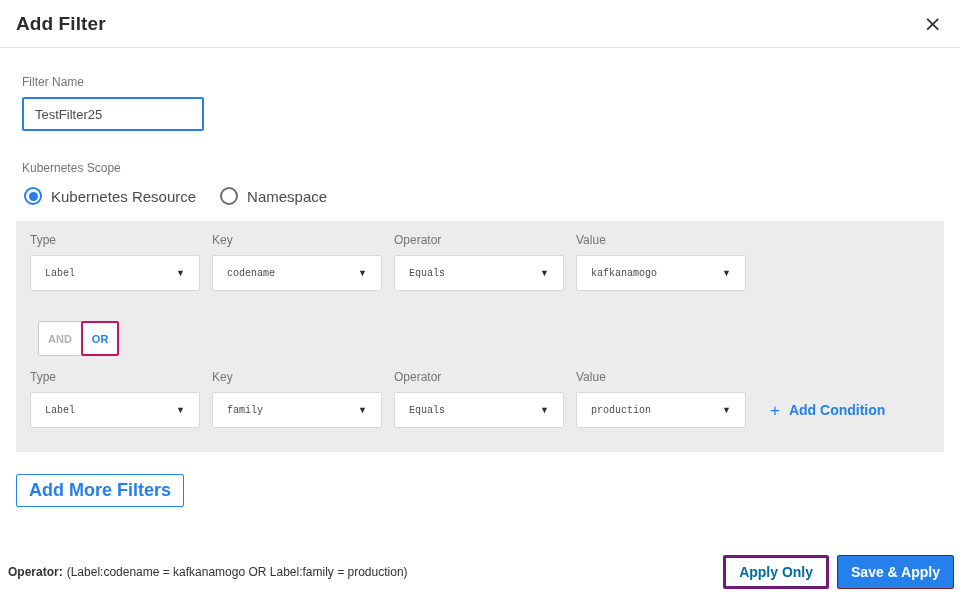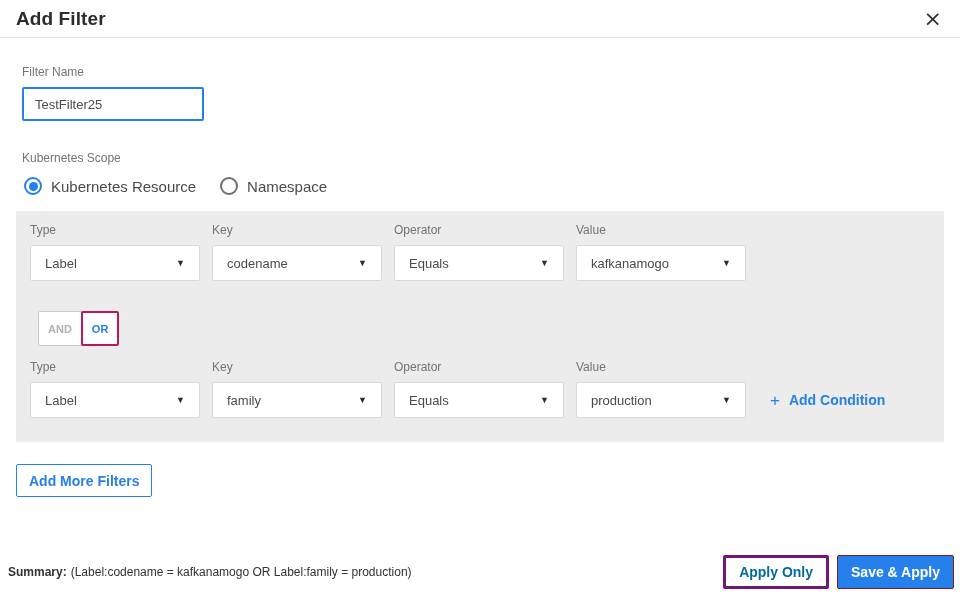--- a/index.html
+++ b/index.html
@@ -5,21 +5,21 @@
   * { margin: 0; padding: 0; box-sizing: border-box; }
   html, body { width: 960px; height: 595px; background: #fff; overflow: hidden; }
   body {
     font-family: "Liberation Sans", "DejaVu Sans", sans-serif;
     color: #2c2c2c;
     position: relative;
   }
 
   
   .dialog-header {
-    height: 38px;
+    height: 48px;
     display: flex;
     align-items: center;
     justify-content: space-between;
     padding: 0 16px;
     border-bottom: 1px solid #e3e3e3;
   }
   .dialog-title {
     font-size: 19px;
     font-weight: 700;
     color: #2c2c2c;
@@ -111,21 +111,21 @@
     height: 36px;
     background: #fff;
     border: 1px solid #d9d9d9;
     border-radius: 2px;
     display: flex;
     align-items: center;
     justify-content: space-between;
     padding: 0 14px;
     cursor: pointer;
   }
-  .select-value { font-size: 13px; color: #4b4b4b; }
+  .select-value { font-size: 10px; color: #4b4b4b; font-family: Liberation Mono, monospace; }
   .caret {
     font-size: 9px;
     color: #2c2c2c;
     line-height: 1;
   }
 
   
   .logic-toggle {
     display: flex;
     margin: 30px 0 14px 8px;
@@ -170,21 +170,21 @@
 
   
   .add-more-filters {
     margin: 22px 0 0 16px;
     height: 33px;
     padding: 0 12px;
     background: #fff;
     border: 1px solid #2680eb;
     border-radius: 2px;
     color: #2680eb;
-    font-size: 14px;
+    font-size: 18px;
     font-weight: 700;
     cursor: pointer;
     font-family: inherit;
   }
 
   
   .dialog-footer {
     position: absolute;
     left: 8px;
     right: 6px;
@@ -317,21 +317,21 @@
       </div>
     </div>
 
   </div>
 </div>
 
 <button class="add-more-filters">Add More Filters</button>
 
 <div class="dialog-footer">
   <div class="summary">
-    <span class="summary-label">Summary:</span><span>(Label:codename = kafkanamogo OR Label:family = production)</span>
+    <span class="summary-label">Operator:</span><span>(Label:codename = kafkanamogo OR Label:family = production)</span>
   </div>
   <div class="footer-buttons">
     <button class="btn btn-secondary">Apply Only</button>
     <button class="btn btn-primary">Save &amp; Apply</button>
   </div>
 </div>
 
 
 
 

